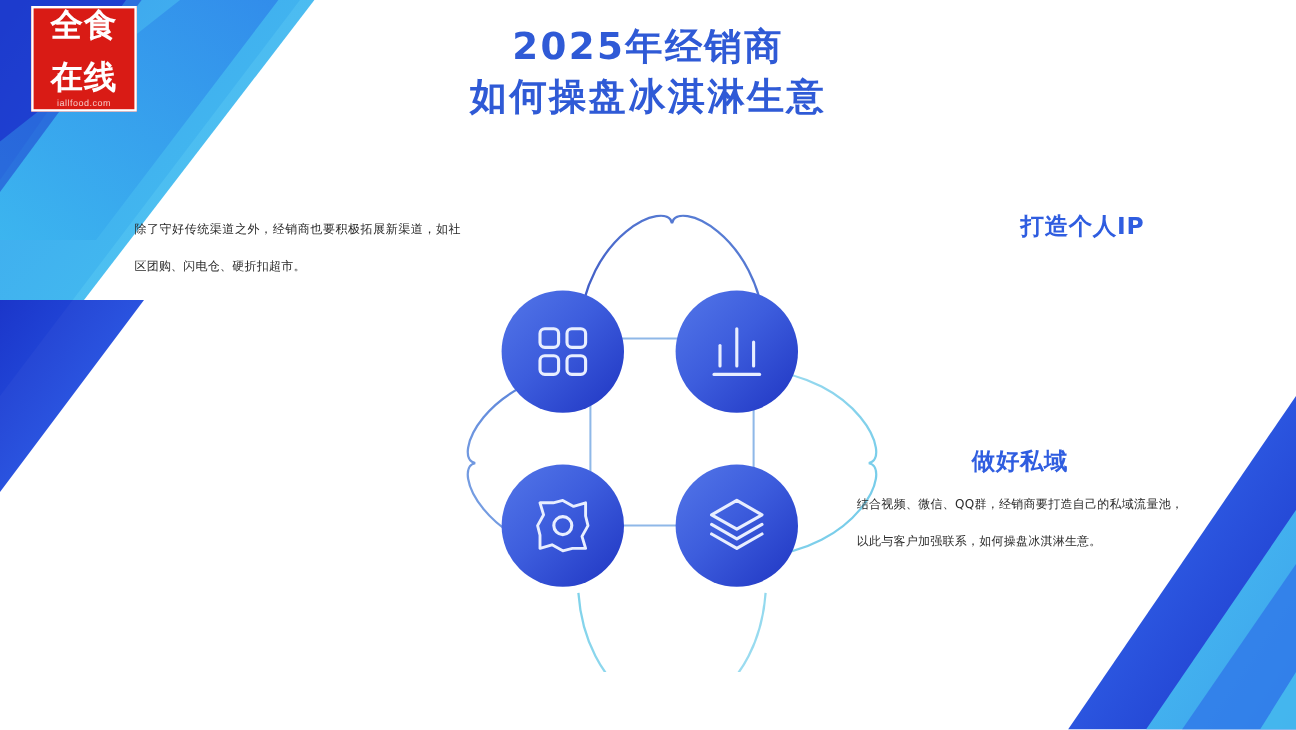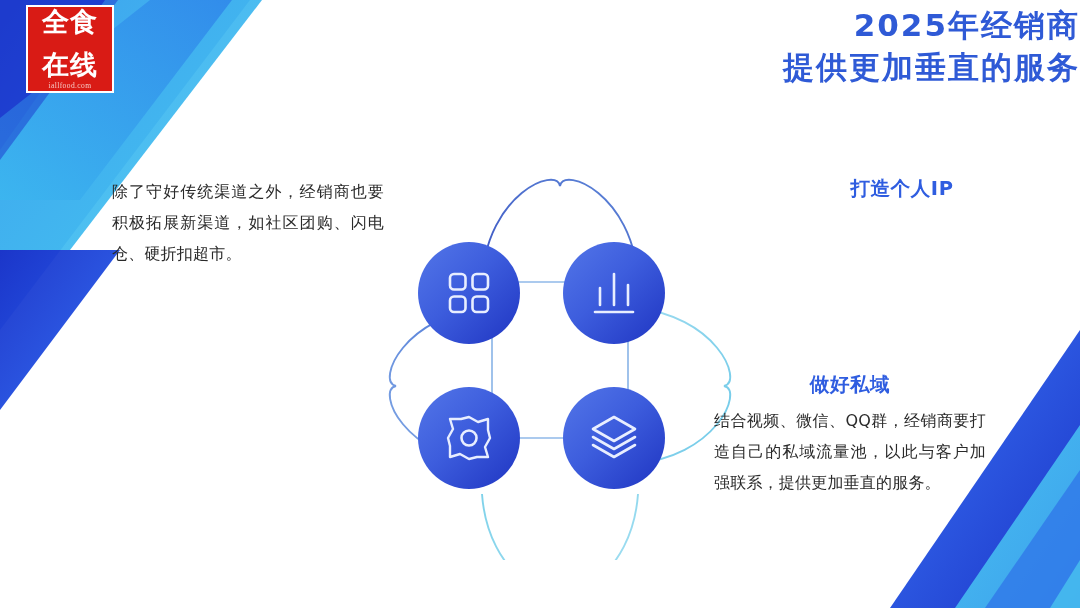--- a/index.html
+++ b/index.html
@@ -27,46 +27,46 @@
   }
   .logo-line {
     color:#ffffff; font-weight:bold;
     font-size:27px; line-height:27px;
     letter-spacing:1px;
     font-family:"DejaVu Sans","Liberation Sans",sans-serif;
   }
   .logo-line2 { margin-top:16px; }
   .logo-url {
     color:#f6c9c6; font-size:7.5px; line-height:9px;
-    margin-top:3px; letter-spacing:.4px;font-family:Liberation Serif, serif;
+    margin-top:3px; letter-spacing:.4px;
   }
 
   
   .title-wrap {
-    position:absolute; left:0; top:4px; width:1080px;
-    text-align:right; z-index:5;
+    position:absolute; left:0; top:18px; width:1080px;
+    text-align:center; z-index:5;
   }
   .title-line {
     color:#2f5ad6; font-weight:bold;
     font-size:31px; line-height:42px;
     letter-spacing:2px;
     font-family:"DejaVu Sans","Liberation Sans",sans-serif;
   }
 
   
   .block { position:absolute; width:272px; z-index:5; }
   .block-head {
     color:#2f5de0; font-weight:bold;
     font-size:19.5px; line-height:26px;
     text-align:center; letter-spacing:.6px;
     margin-bottom:7px;
     font-family:"DejaVu Sans","Liberation Sans",sans-serif;
   }
   .block-body {
-    color:#2a2a2a; font-size:16px; line-height:31px;
+    color:#2a2a2a; font-size:10px; line-height:31px;
     text-align:justify; text-align-last:left;
     letter-spacing:.2px;
     font-family:"DejaVu Sans","Liberation Sans",sans-serif;
   }
 
   #block-tl { left:112px; top:176px; }
   #block-bl { left:112px; top:372px; }
   #block-tr { left:766px; top:176px; }
   #block-br { left:714px; top:372px; }
 
@@ -120,37 +120,37 @@
 </svg>
 
 <div class="logo-box">
   <div class="logo-line">全食</div>
   <div class="logo-line logo-line2">在线</div>
   <div class="logo-url">iallfood.com</div>
 </div>
 
 <div class="title-wrap">
   <div class="title-line">2025年经销商</div>
-  <div class="title-line">提供更加垂直的服务</div>
+  <div class="title-line">如何操盘冰淇淋生意</div>
 </div>
 
 <div class="block" id="block-tl">
   <div class="block-body">除了守好传统渠道之外，经销商也要积极拓展新渠道，如社区团购、闪电仓、硬折扣超市。</div>
 </div>
 
 <div class="block" id="block-bl">
 </div>
 
 <div class="block" id="block-tr">
   <div class="block-head">打造个人IP</div>
 </div>
 
 <div class="block" id="block-br">
   <div class="block-head">做好私域</div>
-  <div class="block-body">结合视频、微信、QQ群，经销商要打造自己的私域流量池，以此与客户加强联系，提供更加垂直的服务。</div>
+  <div class="block-body">结合视频、微信、QQ群，经销商要打造自己的私域流量池，以此与客户加强联系，如何操盘冰淇淋生意。</div>
 </div>
 
 <svg id="diagram" width="380" height="400" viewBox="0 0 380 400">
   <defs>
     <linearGradient id="nodeGrad" x1="0" y1="0" x2="1" y2="1">
       <stop offset="0" stop-color="#5376e8"></stop>
       <stop offset="0.45" stop-color="#3d5ddd"></stop>
       <stop offset="1" stop-color="#1f35c2"></stop>
     </linearGradient>
     <linearGradient id="petalTop" x1="0" y1="1" x2="1" y2="0">

